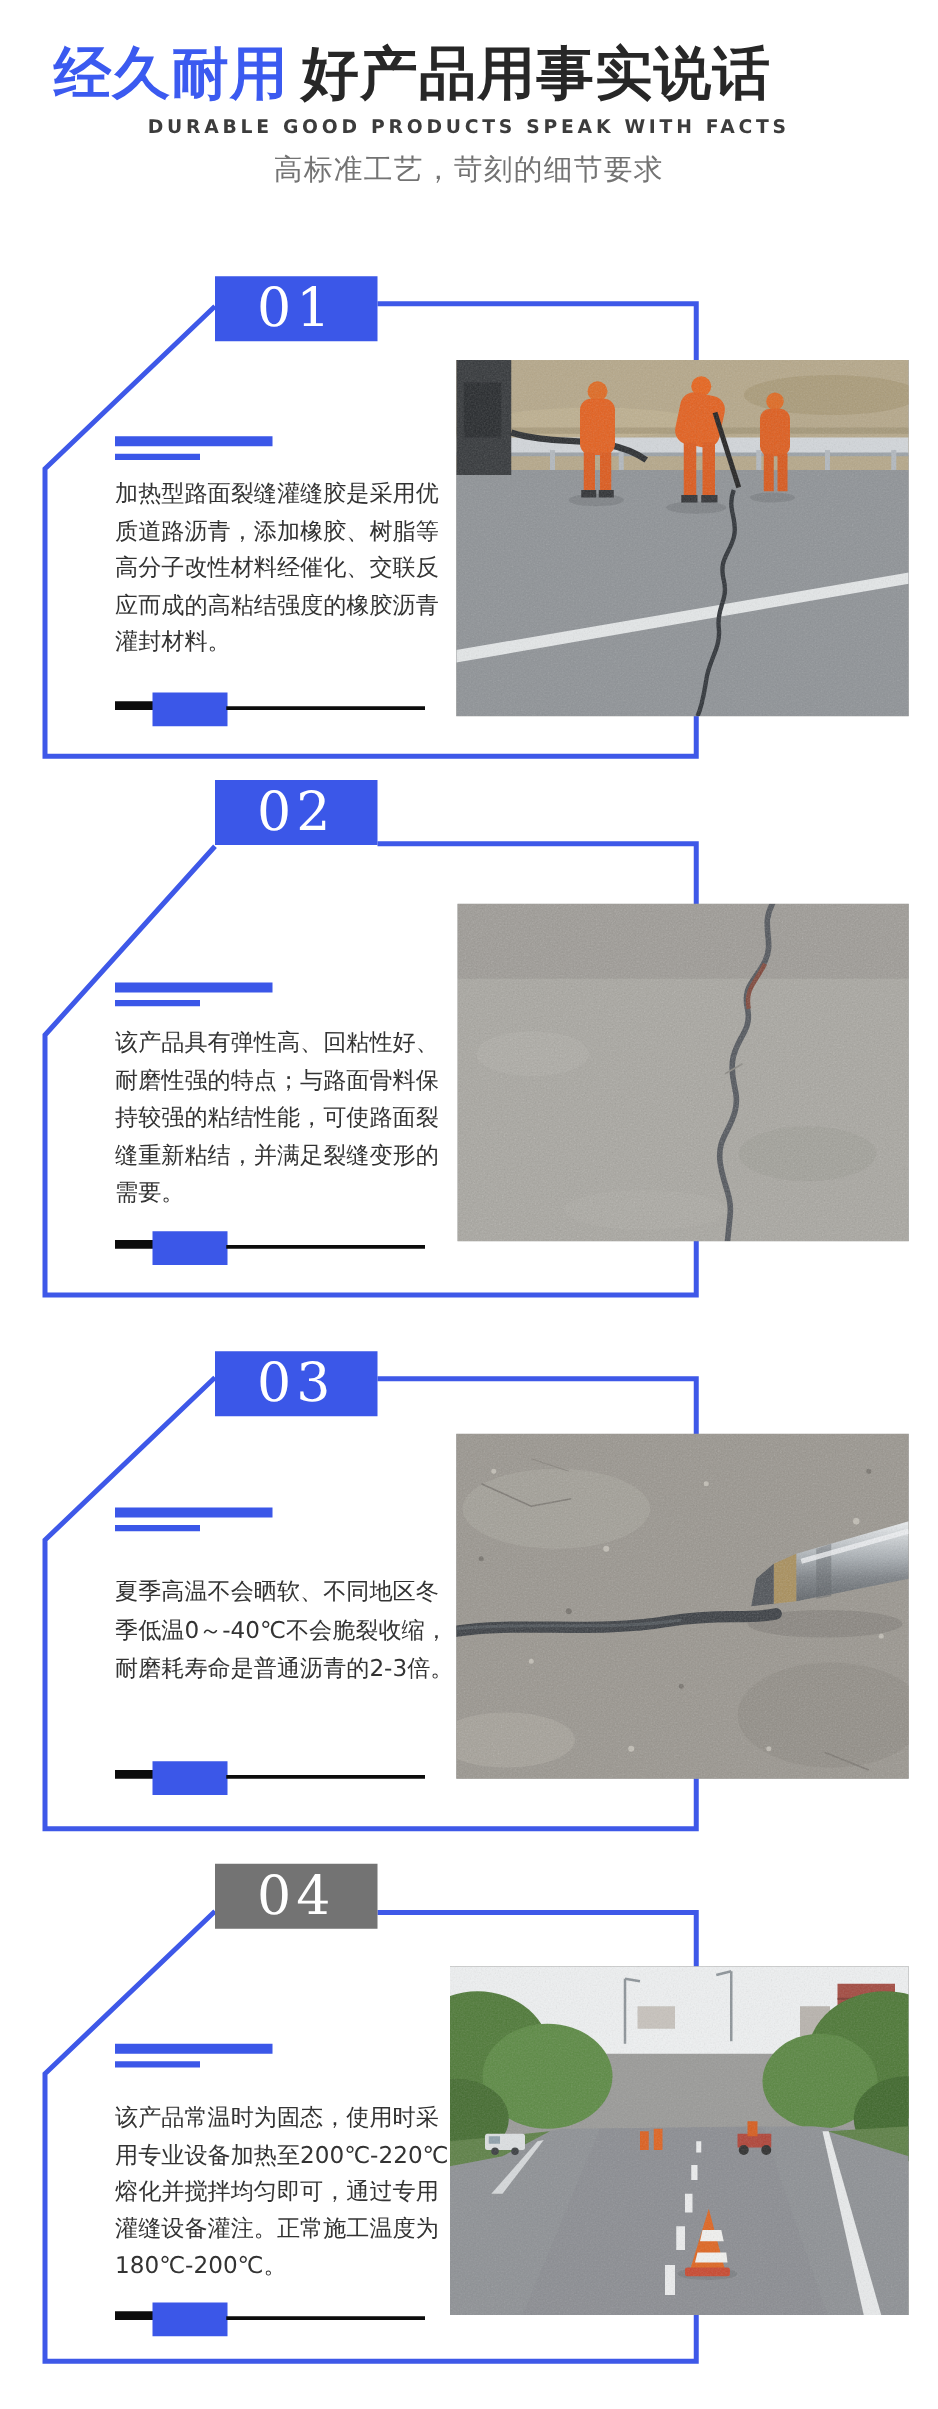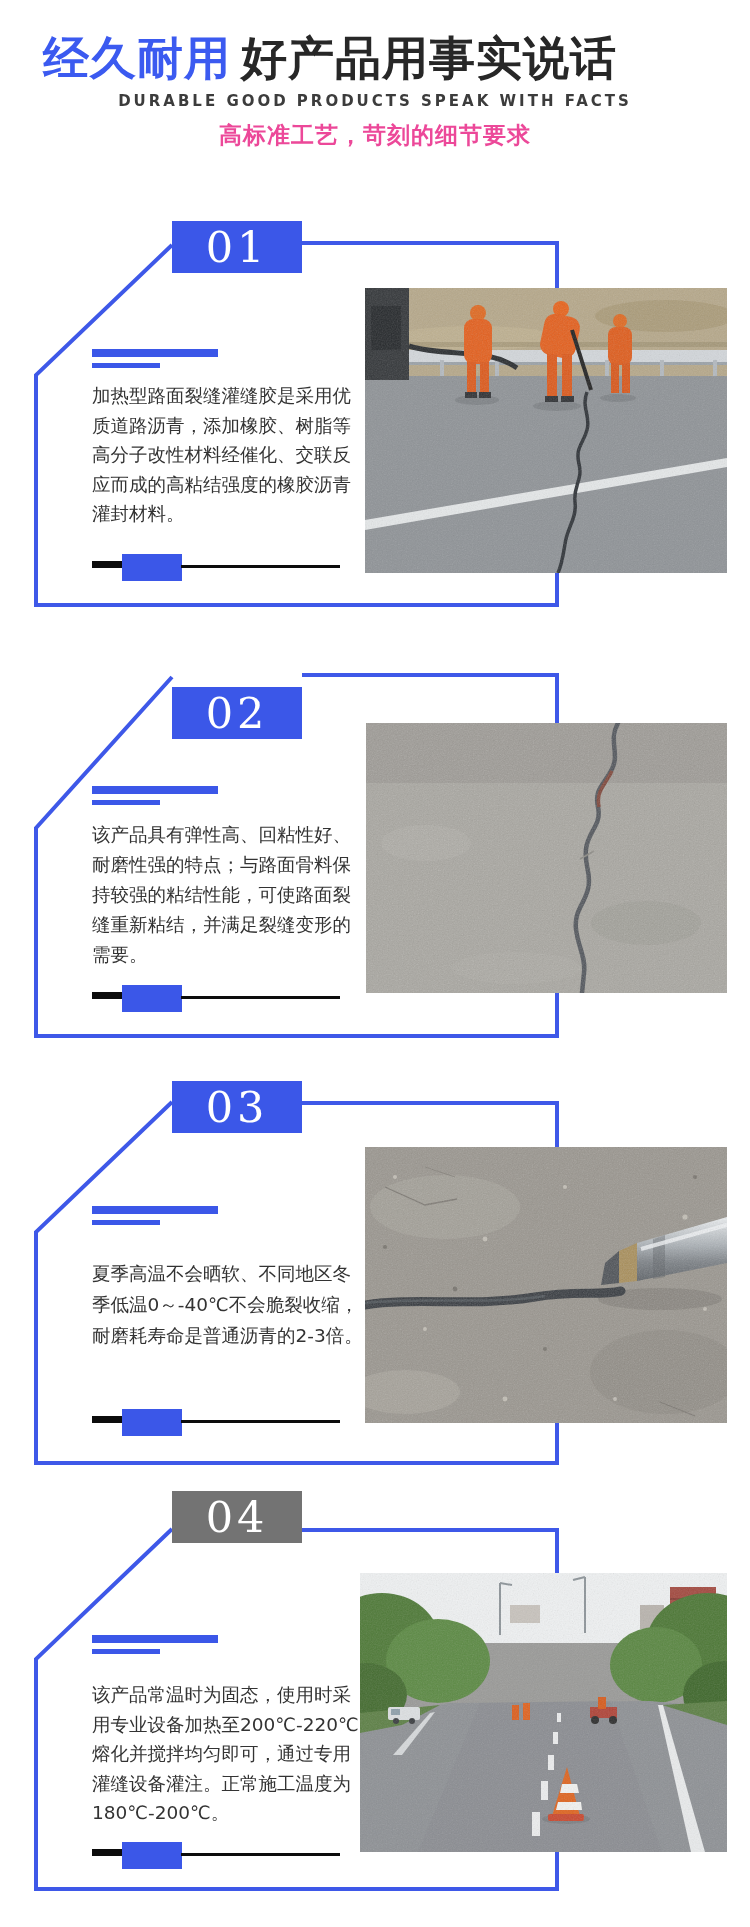--- a/index.html
+++ b/index.html
@@ -5,21 +5,21 @@
   html,body{margin:0;padding:0;background:#ffffff;}
   #page{position:relative;width:750px;height:1927px;margin:0 auto;background:#fff;overflow:hidden;
         font-family:"DejaVu Sans","Liberation Sans",sans-serif;}
   
   .hdr-title{position:absolute;top:28px;left:0;width:612px;text-align:center;
              font-size:46px;font-weight:800;letter-spacing:1px;color:#272727;white-space:nowrap;margin-left:24px;}
   .hdr-title .hl{color:#3b5af0;margin-right:10px;}
   .hdr-sub{position:absolute;top:92px;left:0;width:750px;text-align:center;
            font-size:15px;font-weight:600;letter-spacing:3px;color:#3c3c3c;}
   .hdr-tag{position:absolute;left:0;width:750px;text-align:center;
-           font-size:23px;color:#ec4899;letter-spacing:1px;font-weight:bold;}
+           font-size:23px;color:#737373;letter-spacing:1px;}
   
   .numbox{position:absolute;left:172px;width:130px;height:52px;background:#3b57e8;
           display:flex;align-items:center;justify-content:center;
           font-family:"DejaVu Serif","Liberation Serif",serif;
           font-size:43px;color:#fff;letter-spacing:4px;z-index:3;}
   .bar{position:absolute;left:92px;background:#3b57e8;z-index:2;}
   .bar.thick{width:126px;height:8px;}
   .bar.thin{width:68px;height:5px;}
   .txt{position:absolute;left:92px;width:260px;font-size:18.5px;line-height:29.5px;
        color:#333;z-index:2;}
@@ -126,21 +126,21 @@
         <circle cx="255" cy="33" r="7" fill="#e06a22"></circle>
         <rect x="243" y="39" width="24" height="38" rx="8" fill="#df5d1d"></rect>
         <rect x="246" y="75" width="8" height="30" fill="#d9581b"></rect>
         <rect x="257" y="75" width="8" height="30" fill="#d9581b"></rect>
       </g>
       <path d="M222,104 c-6,16 4,24 0,38 c-4,14 -12,18 -8,34 c4,16 -6,22 -4,38 c2,16 -8,26 -10,42 c-2,12 -3,20 -7,29" stroke="#2f3338" stroke-width="3.5" fill="none"></path>
       <rect width="362" height="285" filter="url(#grain)" opacity="0.22"></rect>
     </svg>
   </div>
 
-  <div class="numbox" style="top: 687px; background: rgb(59, 87, 232); justify-content: center;">
+  <div class="numbox" style="top: 624px; background: rgb(59, 87, 232); justify-content: center;">
       <span>02</span>
     </div>
   <div class="bar thick" style="top: 786px; background: rgb(59, 87, 232);"></div>
   <div class="bar thin" style="top: 800px; background: rgb(59, 87, 232);"></div>
   <div class="txt" style="top:820px;line-height:30px">
     <div class="tl">该产品具有弹性高、回粘性好、</div>
     <div class="tl">耐磨性强的特点；与路面骨料保</div>
     <div class="tl">持较强的粘结性能，可使路面裂</div>
     <div class="tl">缝重新粘结，并满足裂缝变形的</div>
     <div class="tl">需要。</div>

